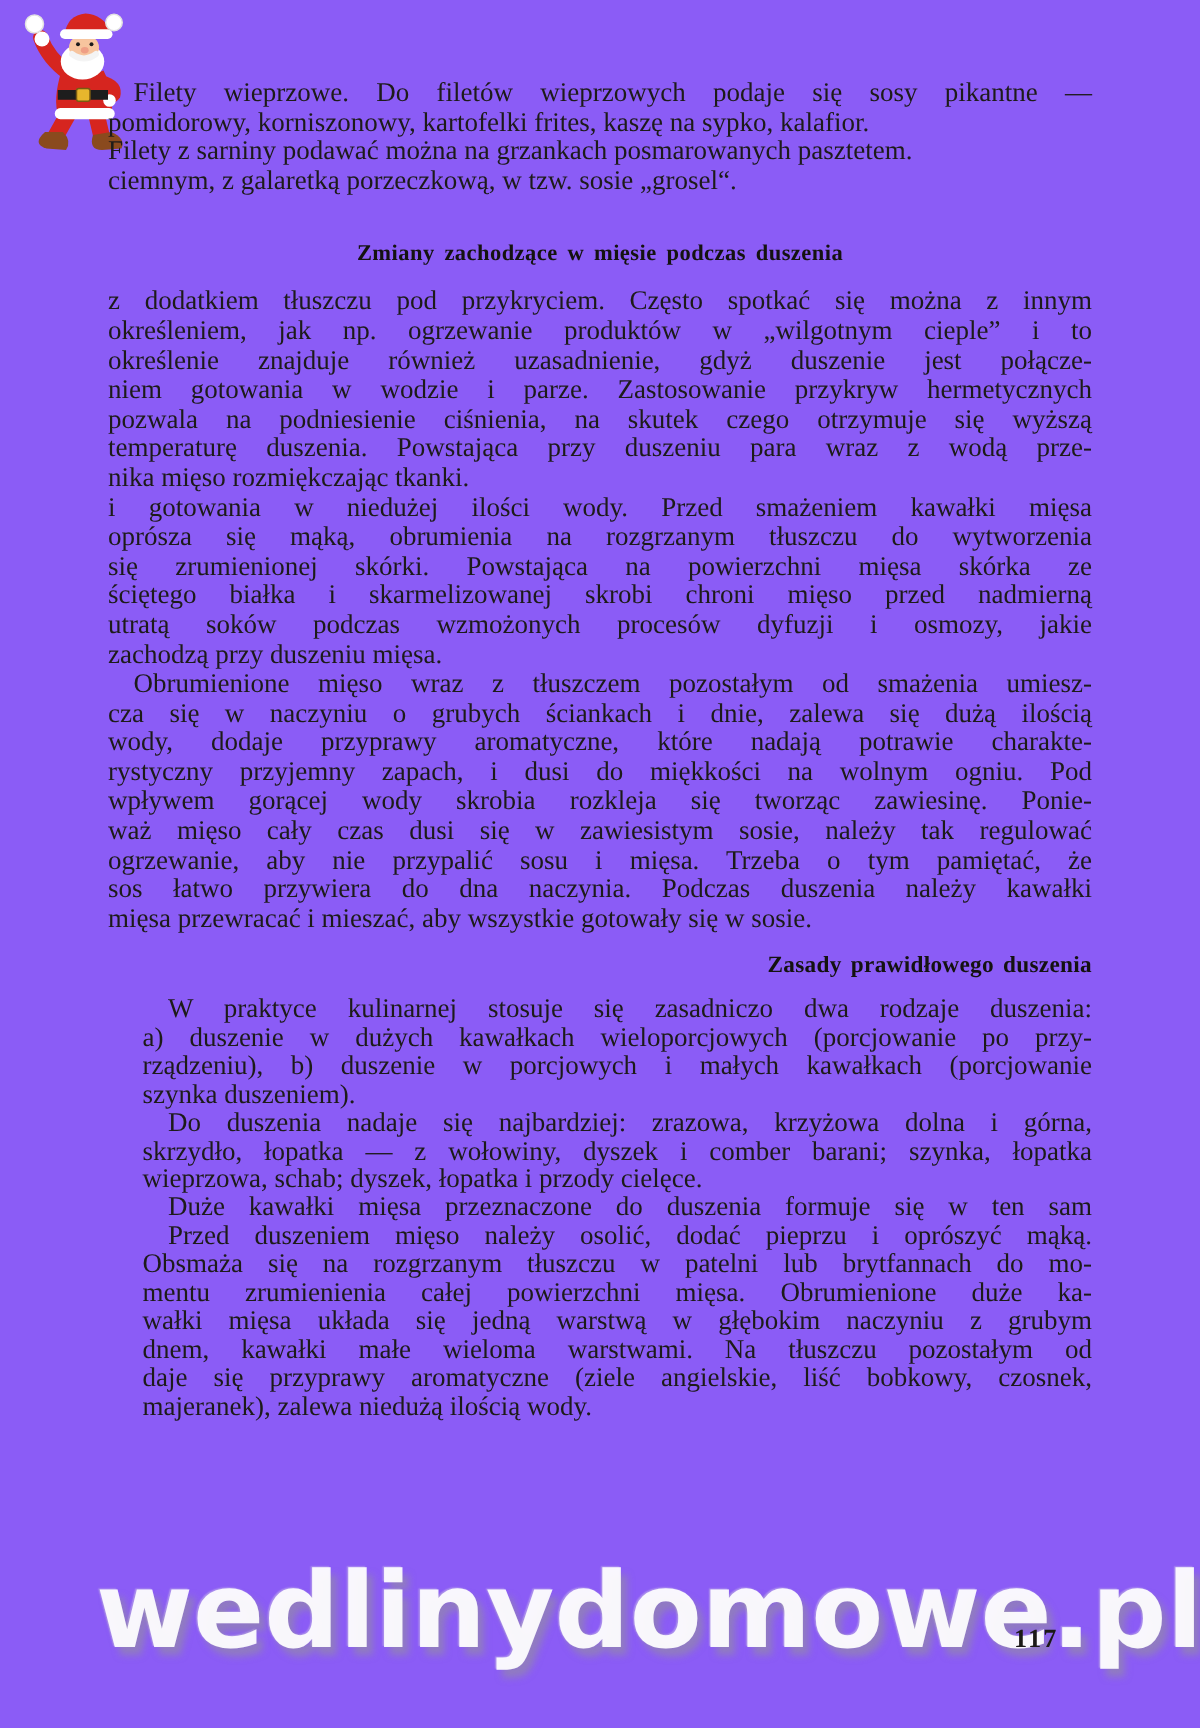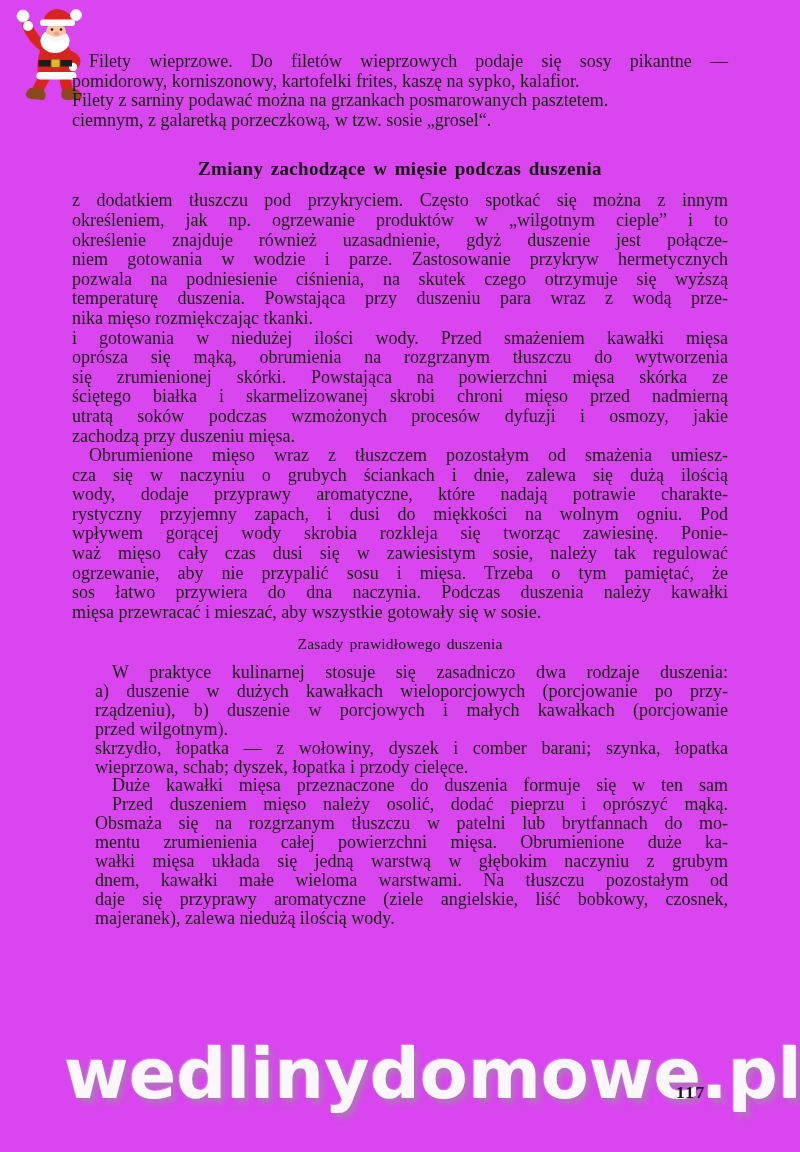--- a/index.html
+++ b/index.html
@@ -5,21 +5,21 @@
   html, body {
     margin: 0; padding: 0;
     background: #ffffff;
     width: 800px; height: 1152px;
     overflow: hidden;
     font-family: "Liberation Serif", serif;
   }
   #page {
     position: relative;
     width: 800px; height: 1152px;
-    background: #d946ef;
+    background: #8b5cf6;
     color: #1d1b19;
   }
   #santa {
     position: absolute;
     left: 10px; top: 5px;
     width: 92px; height: 97px;
   }
   #column {
     position: absolute;
     left: 72px; top: 52px;
@@ -31,33 +31,33 @@
     line-height: 19.6px;
     text-align: justify;
     text-align-last: justify;
     text-justify: inter-word;
     white-space: normal;
   }
   .sec2 .ln { line-height: 18.9px; margin-left: 23px; }
   .ln.last { text-align-last: left; }
   .ln.ind  { text-indent: 17px; }
   .h1 {
-    font-size: 19px;
+    font-size: 15px;
     font-weight: bold;
     text-align: center;
     letter-spacing: 0.3px;
     word-spacing: 2.5px;
     line-height: 24px;
     margin: 27px 0 10px 0;
     color: #141210;
   }
   .h2 {
     font-size: 15.5px;
-    font-weight: normal;
-    text-align: center;
+    font-weight: bold;
+    text-align: right;
     letter-spacing: 0.2px;
     word-spacing: 2px;
     line-height: 19px;
     margin: 11.6px 0 10px 0;
     color: #141210;
   }
   #watermark {
     position: absolute;
     left: 64px; top: 1033px;
     z-index: 3;
@@ -158,21 +158,22 @@
         <div class="ln">sos łatwo przywiera do dna naczynia. Podczas duszenia należy kawałki</div>
         <div class="ln last">mięsa przewracać i mieszać, aby wszystkie gotowały się w sosie.</div>
       </div>
 
     <div class="h2">Zasady prawidłowego duszenia</div>
 
     <div class="sec2">
         <div class="ln ind">W praktyce kulinarnej stosuje się zasadniczo dwa rodzaje duszenia:</div>
         <div class="ln">a) duszenie w dużych kawałkach wieloporcjowych (porcjowanie po przy-</div>
         <div class="ln">rządzeniu), b) duszenie w porcjowych i małych kawałkach (porcjowanie</div>
-        <div class="ln last">przed wilgotnym).</div>
+        <div class="ln last">szynka duszeniem).</div>
+        <div class="ln ind">Do duszenia nadaje się najbardziej: zrazowa, krzyżowa dolna i górna,</div>
         <div class="ln">skrzydło, łopatka — z wołowiny, dyszek i comber barani; szynka, łopatka</div>
         <div class="ln last">wieprzowa, schab; dyszek, łopatka i przody cielęce.</div>
         <div class="ln ind">Duże kawałki mięsa przeznaczone do duszenia formuje się w ten sam</div>
         <div class="ln ind">Przed duszeniem mięso należy osolić, dodać pieprzu i oprószyć mąką.</div>
         <div class="ln">Obsmaża się na rozgrzanym tłuszczu w patelni lub brytfannach do mo-</div>
         <div class="ln">mentu zrumienienia całej powierzchni mięsa. Obrumienione duże ka-</div>
         <div class="ln">wałki mięsa układa się jedną warstwą w głębokim naczyniu z grubym</div>
         <div class="ln">dnem, kawałki małe wieloma warstwami. Na tłuszczu pozostałym od</div>
         <div class="ln">daje się przyprawy aromatyczne (ziele angielskie, liść bobkowy, czosnek,</div>
         <div class="ln last">majeranek), zalewa niedużą ilością wody.</div>

